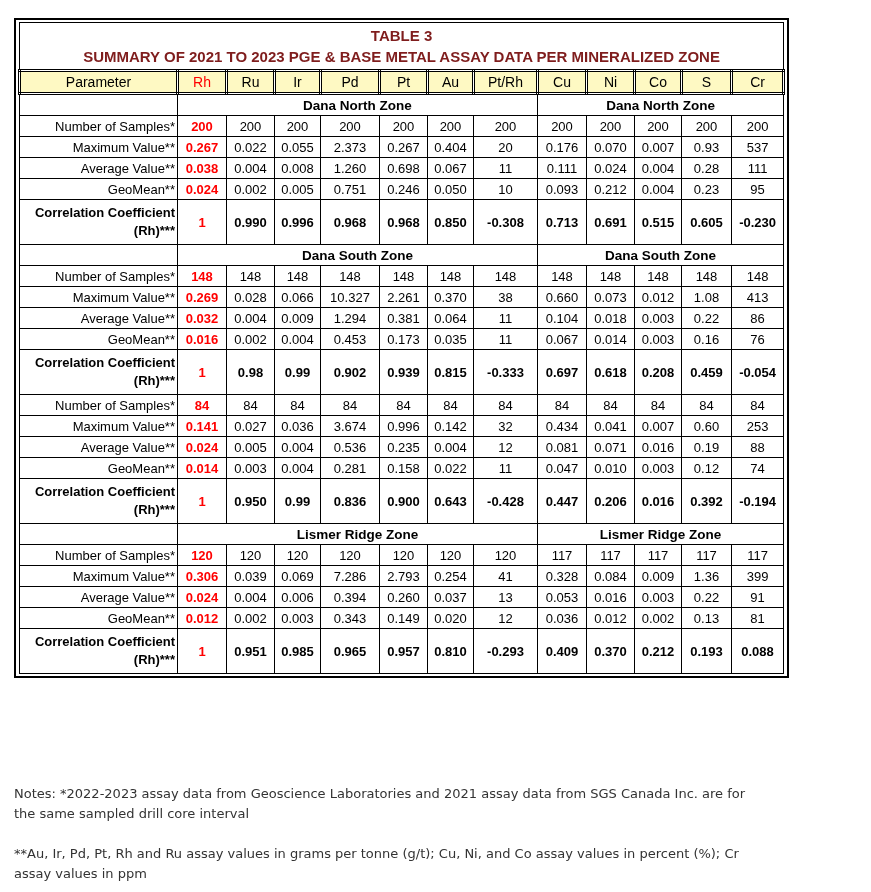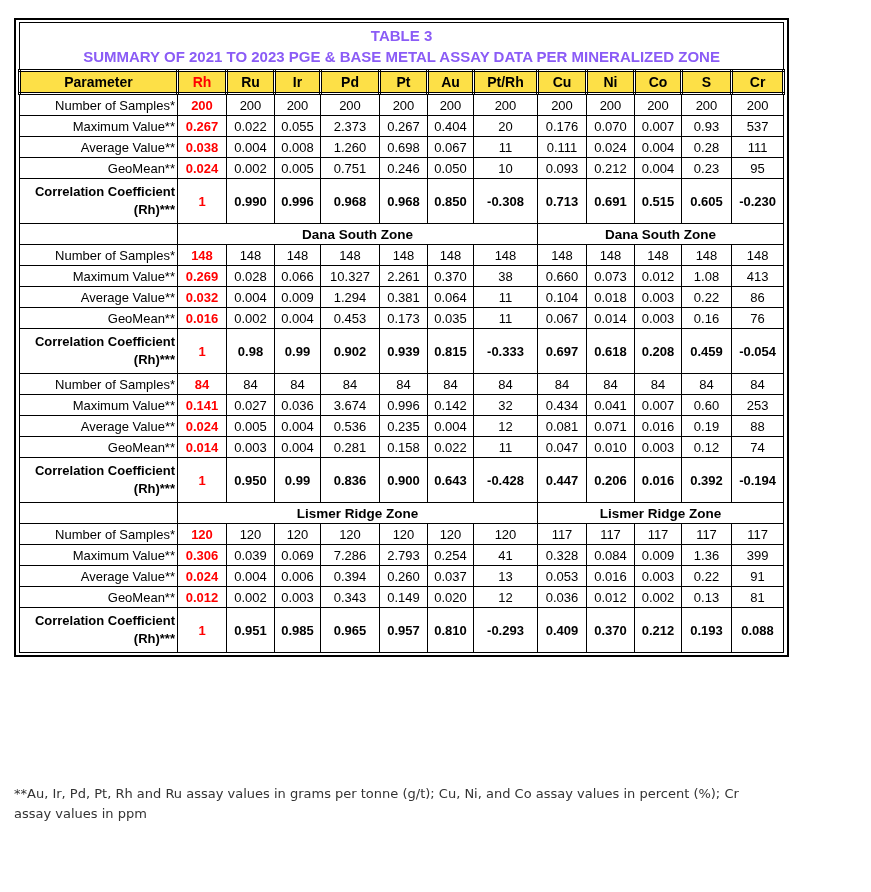--- a/index.html
+++ b/index.html
@@ -3,39 +3,39 @@
 <meta charset="utf-8">
 <style>
   html,body { margin:0; padding:0; background:#ffffff; }
   body { width:871px; height:892px; position:relative; font-family:"Liberation Sans",sans-serif; overflow:hidden; }
 
   .table-frame { position:absolute; left:14px; top:18px; border:2px solid #000; padding:2px; background:#fff; }
   table { border-collapse:collapse; table-layout:fixed; width:764px; }
   td,th { border:1px solid #000; font-size:13px; color:#000; text-align:center; vertical-align:middle; padding:1px 2px; height:18px; white-space:nowrap; overflow:hidden; }
 
   .title-cell { height:44px; border:1px solid #000; }
-  .title-line { font-weight:bold; font-size:15px; line-height:21px; color:#8b5cf6; }
+  .title-line { font-weight:bold; font-size:15px; line-height:21px; color:#7f1d1d; }
 
   .grp { border:3px double #000; font-weight:bold; font-size:14px; height:20px; background:#fff; }
-  .col-h { border:3px double #000; font-weight:bold; font-size:14px; height:18px; background:#fde047; }
+  .col-h { border:3px double #000; font-weight:normal; font-size:14px; height:18px; background:#fef9c3; }
   .col-h.rh-h { color:#FF0000; }
 
   .zone-name { font-weight:bold; font-size:13.5px; }
   .zone-spacer { background:#fff; }
 
   .lbl { text-align:right; padding-left:4px; }
   .val {}
   .rh { color:#FF0000; font-weight:bold; }
 
   .corr-row td { font-weight:bold; height:42px; }
   .corr-row .lbl { white-space:normal; line-height:1.35; }
 
   .notes { position:absolute; left:14px; top:784px; width:755px; font-family:"DejaVu Sans",sans-serif; font-size:13px; color:#333333; line-height:1.5; }
   .notes p { margin:0; }
-  .notes p + p { margin-top:9px; }
+  .notes p + p { margin-top:21px; }
 </style>
 </head>
 <body>
 
 <div class="table-frame">
   <table>
     <colgroup>
       <col style="width:158px">
         <col style="width:49px">
         <col style="width:48px">
@@ -68,20 +68,25 @@
         <th class="col-h">Pt/Rh</th>
         <th class="col-h">Cu</th>
         <th class="col-h">Ni</th>
         <th class="col-h">Co</th>
         <th class="col-h">S</th>
         <th class="col-h">Cr</th>
       </tr>
     </tbody>
     <tbody id="zones-body">
         <tr>
+          <td class="zone-spacer"></td>
+          <td class="zone-name" colspan="7">Dana North Zone</td>
+          <td class="zone-name" colspan="5">Dana North Zone</td>
+        </tr>
+        <tr>
           <td class="lbl">Number of Samples*</td>
           <td class="val rh">200</td>
           <td class="val">200</td>
           <td class="val">200</td>
           <td class="val">200</td>
           <td class="val">200</td>
           <td class="val">200</td>
           <td class="val">200</td>
           <td class="val">200</td>
           <td class="val">200</td>
@@ -382,15 +387,16 @@
           <td class="val">0.370</td>
           <td class="val">0.212</td>
           <td class="val">0.193</td>
           <td class="val">0.088</td>
         </tr>
       </tbody>
   </table>
 </div>
 
 <div class="notes">
+  <p>Notes: *2022-2023 assay data from Geoscience Laboratories and 2021 assay data from SGS Canada Inc. are for the same sampled drill core interval</p>
   <p>**Au, Ir, Pd, Pt, Rh and Ru assay values in grams per tonne (g/t); Cu, Ni, and Co assay values in percent (%); Cr assay values in ppm</p>
 
 </div>
 
 </body></html>

